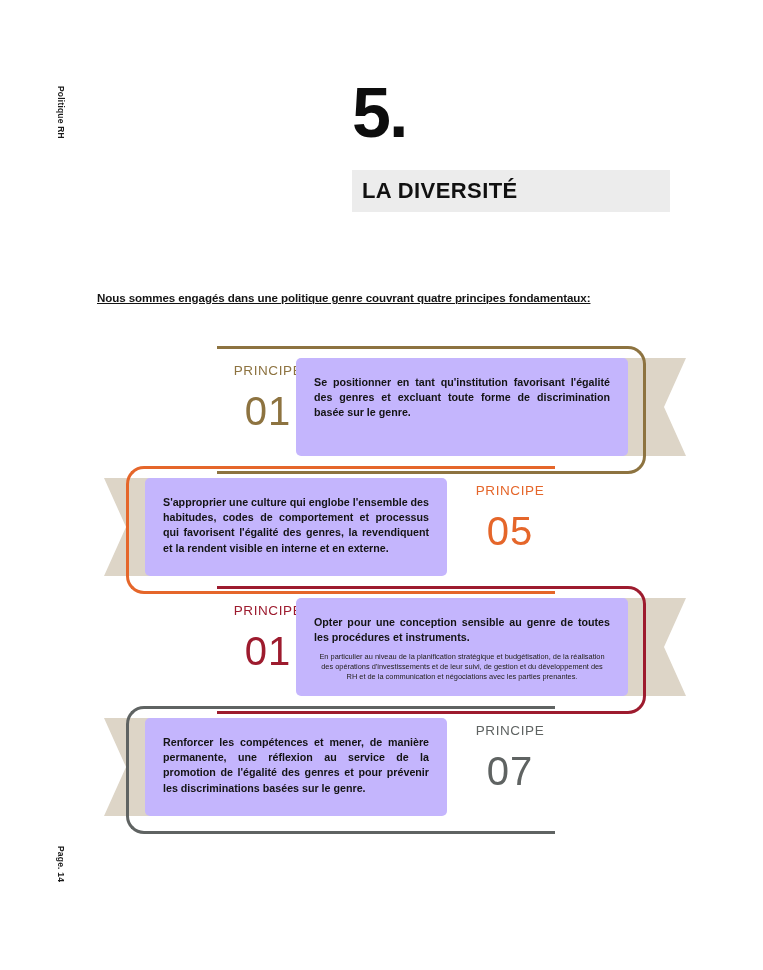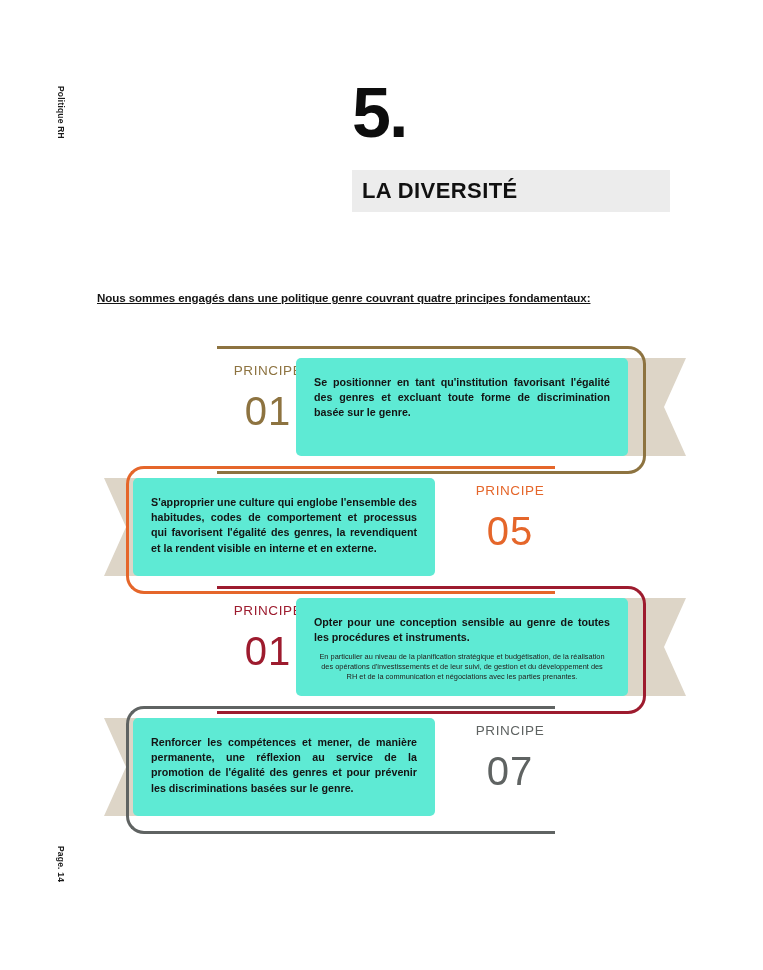--- a/index.html
+++ b/index.html
@@ -143,27 +143,27 @@
     border-bottom-color: inherit;
     border-left: none;
     border-right: none;
   }
 
   
   .card {
     position: absolute;
     top: 12px;
     height: 98px;
-    background: #5eead4;
+    background: #c4b5fd;
     border-radius: 5px;
     box-sizing: border-box;
     padding: 17px 18px 10px 18px;
   }
   .card-odd  { left: 296px; width: 332px; }
-  .card-even { left: 133px; width: 302px; }
+  .card-even { left: 145px; width: 302px; }
 
   .card-text {
     font-size: 10.7px;
     font-weight: bold;
     color: #141414;
     line-height: 1.42;
     text-align: justify;
     text-align-last: left;
     margin: 0;
   }

